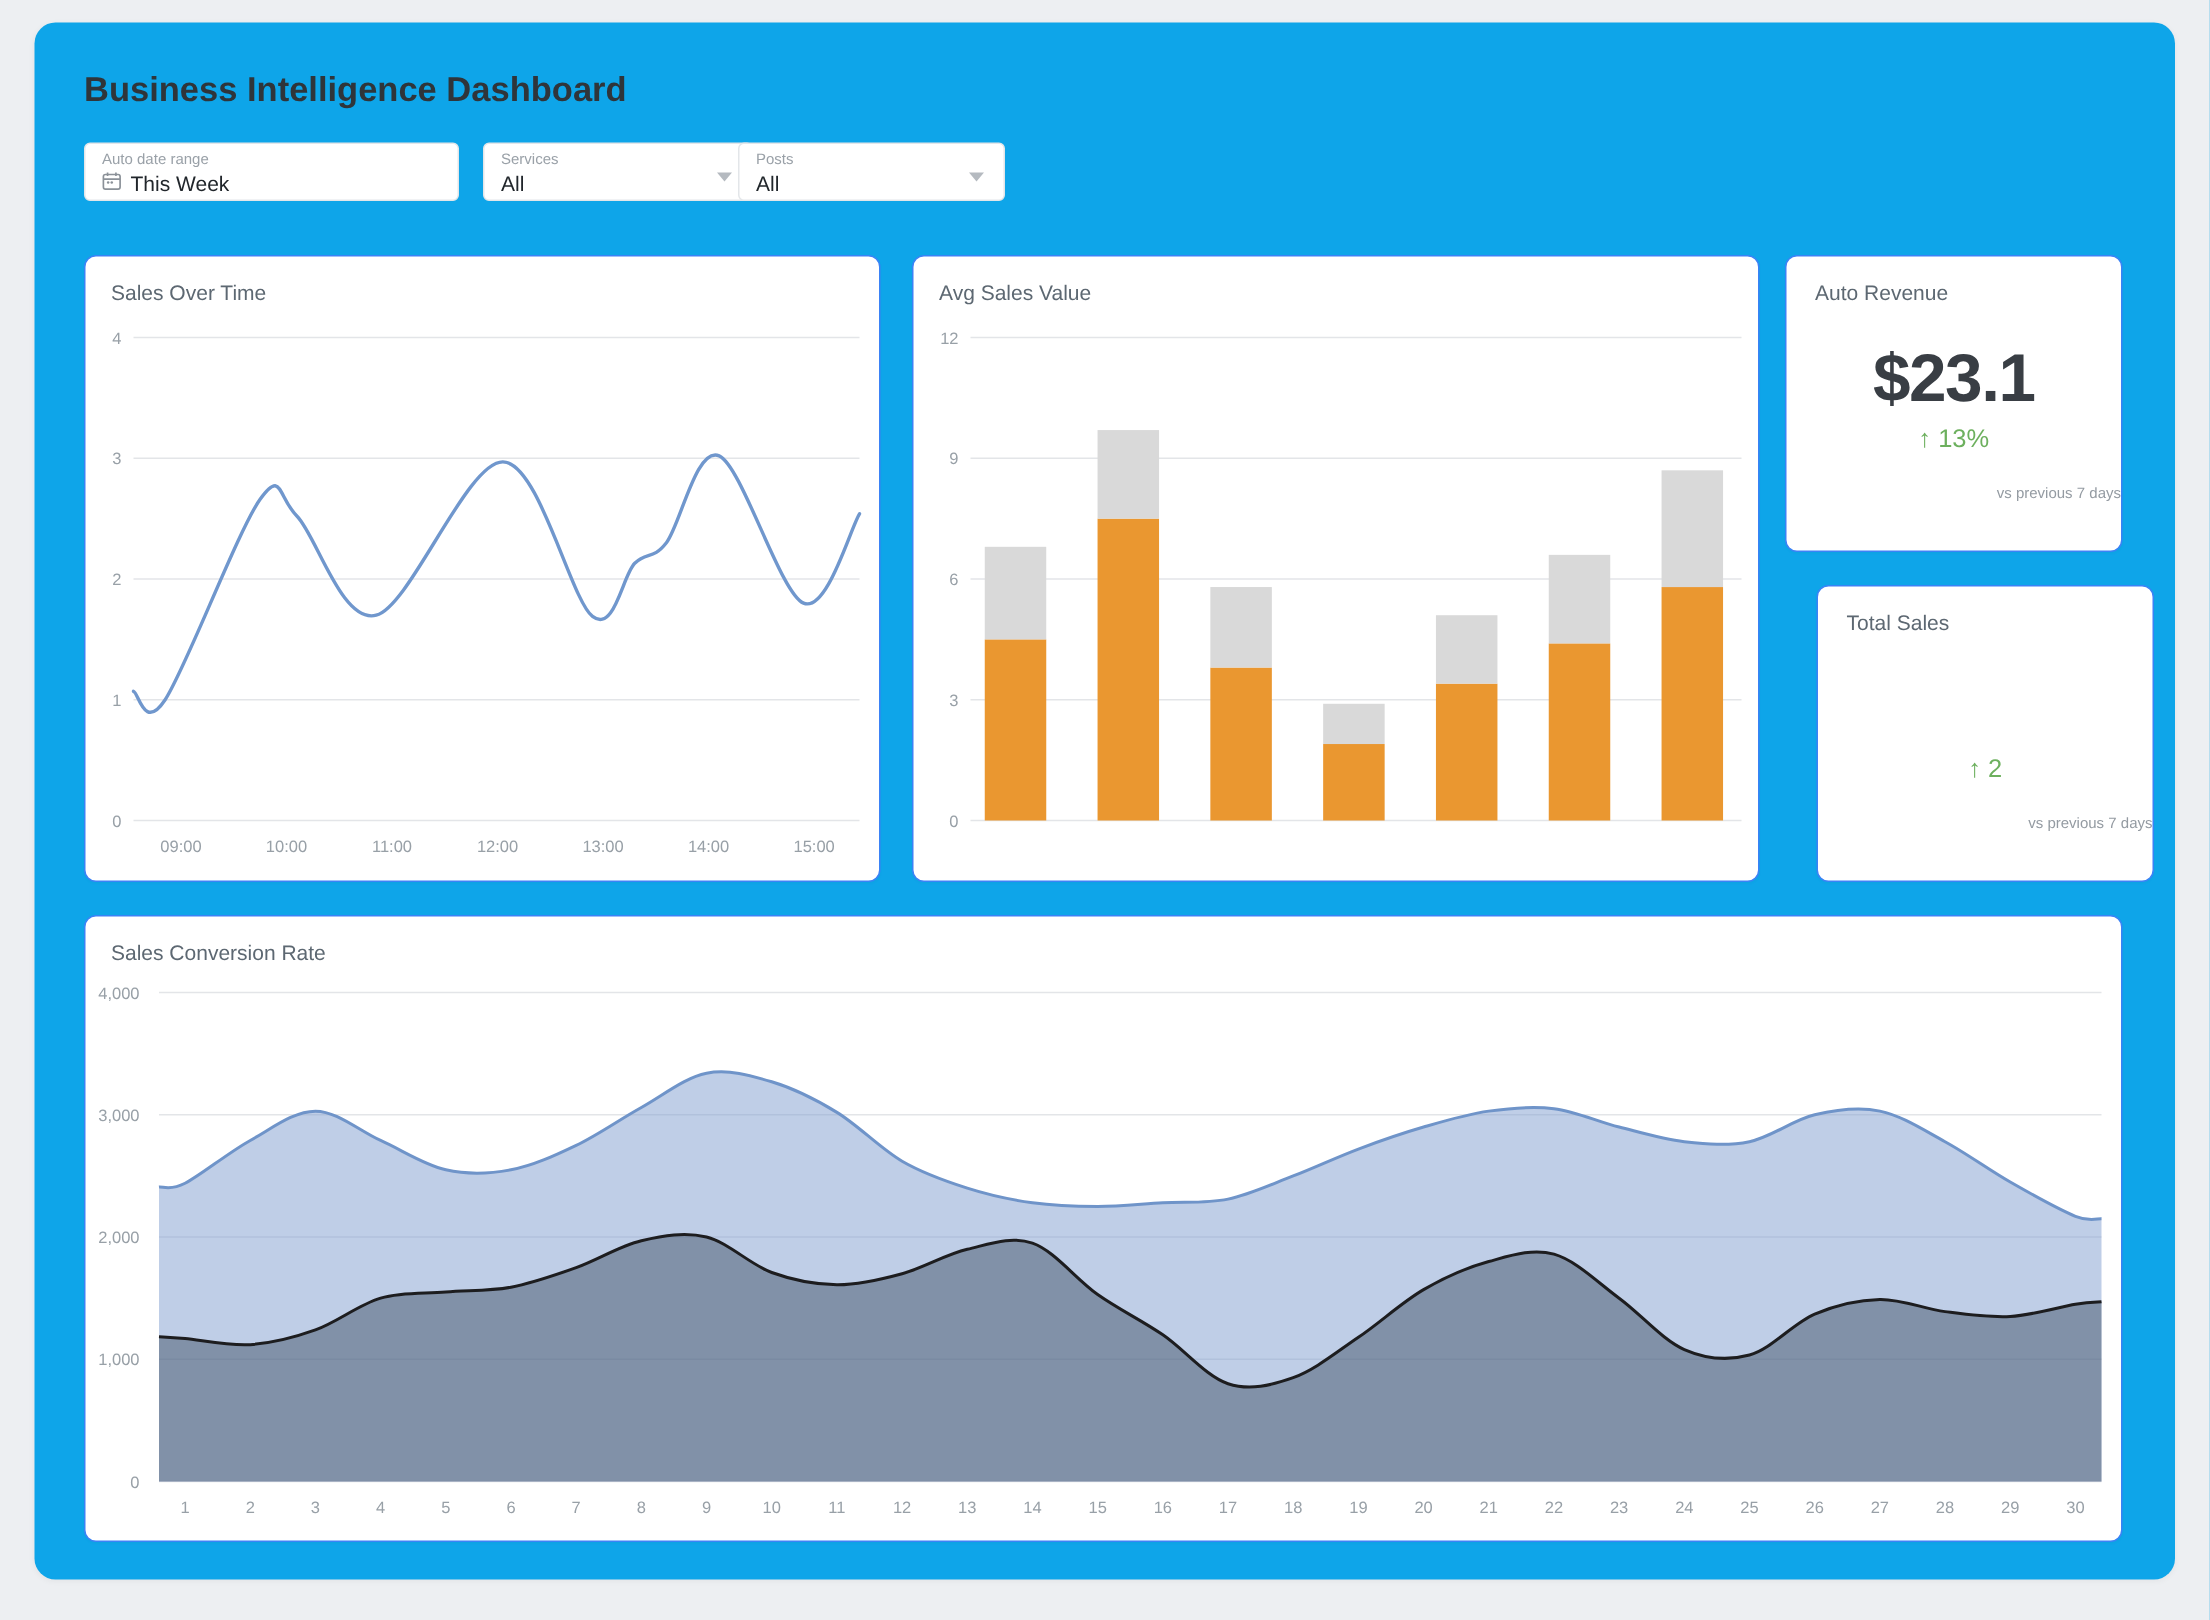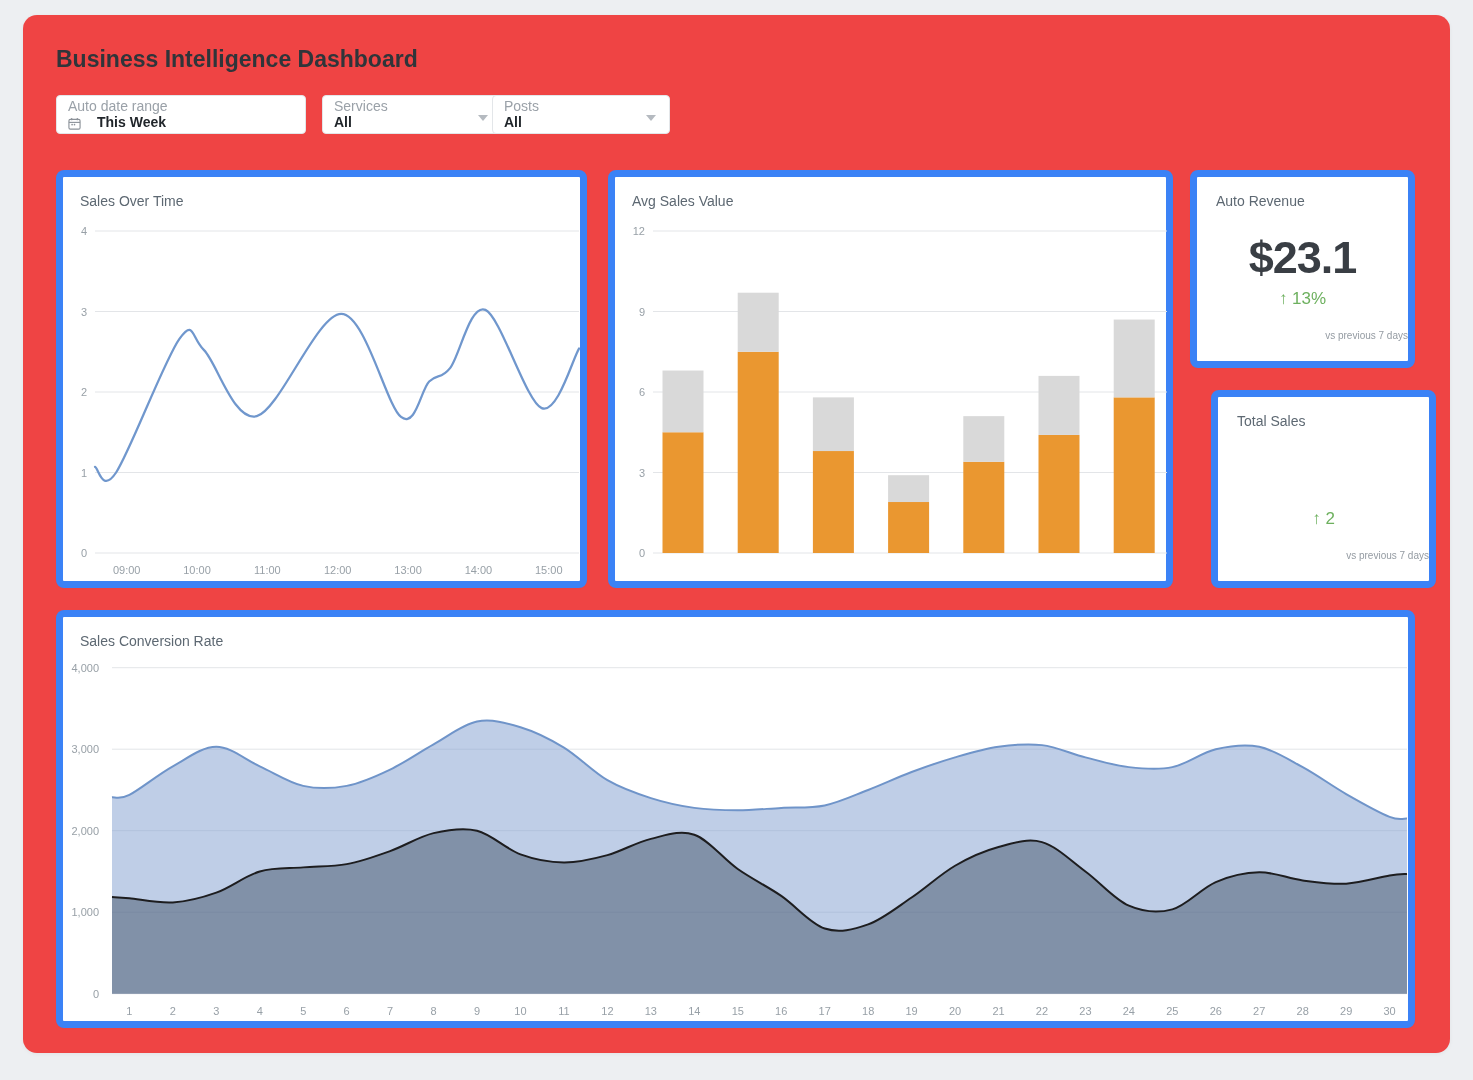--- a/index.html
+++ b/index.html
@@ -1,29 +1,29 @@
 <!DOCTYPE html>
 <html><head>
 <meta charset="utf-8">
 <style>
   * { margin:0; padding:0; box-sizing:border-box; }
   html,body { width:1473px; height:1080px; background:#edeff2; font-family:"Liberation Sans",sans-serif; overflow:hidden; }
   .container { position:absolute; left:23px; top:15px; width:1427px; height:1038px;
-               background:#ef4444; border-radius:14px; box-shadow:0 1px 4px rgba(0,0,0,.05); }
+               background:#0ea5e9; border-radius:14px; box-shadow:0 1px 4px rgba(0,0,0,.05); }
   .page-title { position:absolute; left:33px; top:31px; font-size:23px; font-weight:600; color:#2f353a; }
 
   .filter-box { position:absolute; top:80px; height:39px; background:#fff; border:1px solid #e3e6e9;
                 border-radius:4px; padding:4px 11px 0 11px; cursor:pointer; }
-  .filter-label { font-size:14px; color:#9aa1a8; line-height:13px; }
-  .filter-value { font-size:14px; font-weight:700; color:#21262b; line-height:18px; display:flex; align-items:center; gap:16px; }
+  .filter-label { font-size:10px; color:#9aa1a8; line-height:13px; }
+  .filter-value { font-size:14px; font-weight:400; color:#21262b; line-height:18px; display:flex; gap:6px; }
   .chevron { position:absolute; right:13px; top:19px; width:0; height:0;
              border-left:5px solid transparent; border-right:5px solid transparent; border-top:6px solid #b5bac0; }
   .cal-icon { display:inline-block; width:13px; height:13px; }
 
-  .card { position:absolute; background:#fff; border:7px solid #3b82f6; border-radius:8px;
+  .card { position:absolute; background:#fff; border:1px solid #3b82f6; border-radius:8px;
           box-shadow:0 1px 2px rgba(0,0,0,.02); }
   .card-title { position:absolute; left:17px; top:16px; font-size:14px; color:#5d6872; }
 
   .chart svg { position:absolute; left:0; top:0; }
   .chart text { font-family:"Liberation Sans",sans-serif; font-size:11px; fill:#98a0a7; }
 
   .kpi-title { position:absolute; left:19px; top:16px; font-size:14px; color:#5d6872; }
   .kpi-value { position:absolute; left:0; top:55px; width:100%; text-align:center;
                font-size:45px; font-weight:700; color:#393e44; letter-spacing:-1px; }
   .kpi-delta { position:absolute; left:0; top:112px; width:100%; text-align:center;

